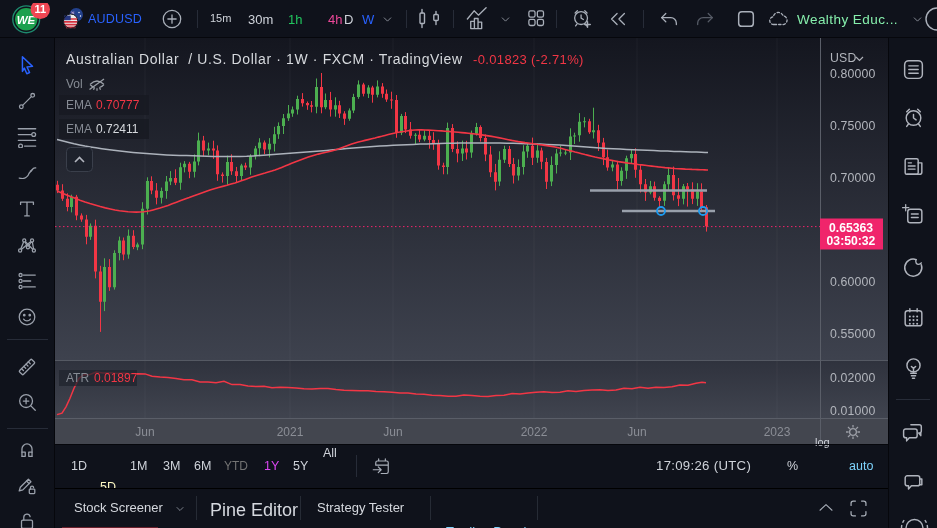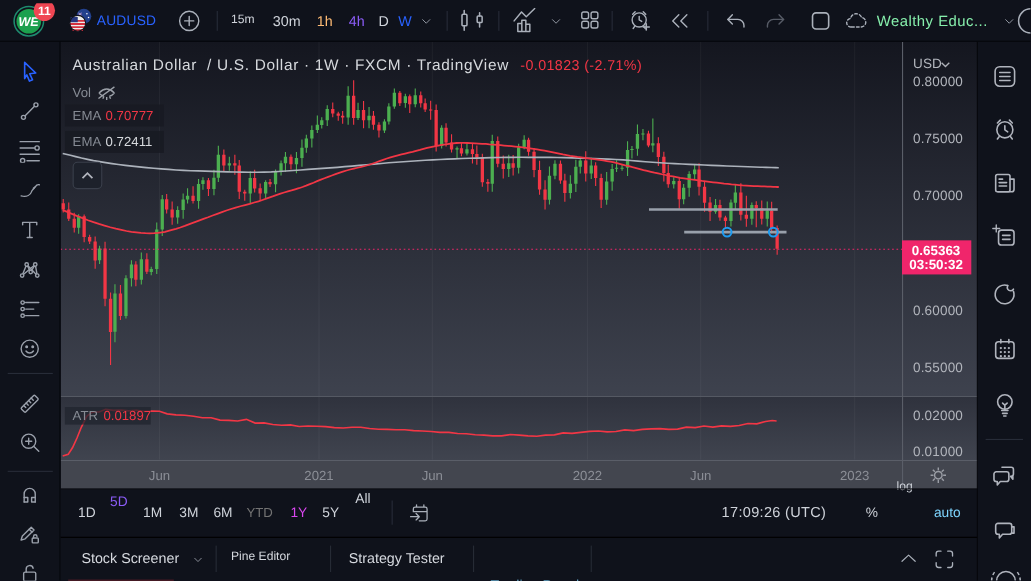--- a/index.html
+++ b/index.html
@@ -107,22 +107,22 @@
       <circle cx="8.7" cy="14.2" r="7.2" fill="none" stroke="#10131c" stroke-width="1"></circle>
     </svg>
     <div style="position:absolute;left:88px;top:12px;font-size:12.5px;font-weight:normal;color:#2962ff;letter-spacing:0.2px">AUDUSD</div>
     <svg style="position:absolute;left:161px;top:8px" width="22" height="22" viewBox="0 0 24 24" fill="none" stroke="#aab0ba" stroke-width="1.4" stroke-linecap="round" stroke-linejoin="round">
       <circle cx="12" cy="12" r="9.5"></circle>
       <path d="M12 7.5v9M7.5 12h9"></path>
     </svg>
     <div style="position:absolute;left:197px;top:10px;width:1px;height:18px;background:#272c38"></div>
     <div style="position:absolute;left:210px;top:12px;font-size:11px;color:#cfd3da">15m</div>
     <div style="position:absolute;left:248px;top:12px;font-size:13px;color:#cfd3da">30m</div>
-    <div style="position:absolute;left:288px;top:12px;font-size:13px;color:#fdba74">1h</div>
-    <div style="position:absolute;left:317px;top:12px;font-size:13px;color:#8b5cf6">4h</div>
+    <div style="position:absolute;left:288px;top:12px;font-size:13px;color:#22c55e">1h</div>
+    <div style="position:absolute;left:328px;top:12px;font-size:13px;color:#ec4899">4h</div>
     <div style="position:absolute;left:344px;top:12px;font-size:13px;color:#cfd3da">D</div>
     <div style="position:absolute;left:362px;top:12px;font-size:13px;color:#2962ff">W</div>
     <svg style="position:absolute;left:381px;top:13px" width="13" height="13" viewBox="0 0 24 24" fill="none" stroke="#aab0ba" stroke-width="1.4" stroke-linecap="round" stroke-linejoin="round">
       <path d="M6 9l6 6 6-6"></path>
     </svg>
     <div style="position:absolute;left:406px;top:10px;width:1px;height:18px;background:#272c38"></div>
     <svg style="position:absolute;left:416px;top:7px" width="24" height="24" viewBox="0 0 24 24" fill="none" stroke="#aab0ba" stroke-width="1.4" stroke-linecap="round" stroke-linejoin="round">
       <path d="M6 2.5v3.5M6 16.5v4M20 4.5v3M20 13.5v4"></path>
       <rect x="4" y="6" width="4.5" height="10.5" rx="1"></rect>
       <rect x="17.8" y="7.5" width="4.5" height="6" rx="1"></rect>
@@ -296,40 +296,40 @@
       <path d="M6 7.5h10a2 2 0 0 1 2 2v5.5a2 2 0 0 1-2 2H10l-2.8 3.2v-3.2H6a2 2 0 0 1-2-2V9.5a2 2 0 0 1 2-2z"></path>
       <path d="M18.5 10.5h1.5v5.5h-2"></path>
     </svg>
     <div style="position:absolute;left:896px;top:399px;width:34px;height:1px;background:#272c38"></div>
     <svg style="position:absolute;left:898px;top:510px" width="32" height="18" viewBox="0 0 32 18" fill="none" stroke="#b0b4bd" stroke-width="1.4">
       <path d="M8 18a8.5 8.5 0 0 1 17 0"></path>
       <path d="M3.5 18a13 13 0 0 1 4-9.4M29.5 18a13 13 0 0 0-4-9.4" stroke-dasharray="3 2.4"></path>
     </svg>
 <div style="position:absolute;left:55px;top:445px;width:834px;height:43px;background:#0f121b"></div>
     <div style="position:absolute;left:71px;top:459px;font-size:12.5px;color:#cfd3da">1D</div>
-    <div style="position:absolute;left:100px;top:449px;font-size:12.5px;color:#8b5cf6">5D</div>
+    <div style="position:absolute;left:100px;top:480px;font-size:12.5px;color:#fef9c3">5D</div>
     <div style="position:absolute;left:130px;top:459px;font-size:12.5px;color:#cfd3da">1M</div>
     <div style="position:absolute;left:163px;top:459px;font-size:12.5px;color:#cfd3da">3M</div>
     <div style="position:absolute;left:194px;top:459px;font-size:12.5px;color:#cfd3da">6M</div>
     <div style="position:absolute;left:224px;top:459px;font-size:12px;color:#737373">YTD</div>
     <div style="position:absolute;left:264px;top:459px;font-size:12.5px;color:#d946ef">1Y</div>
     <div style="position:absolute;left:293px;top:459px;font-size:12.5px;color:#cfd3da">5Y</div>
     <div style="position:absolute;left:323px;top:446px;font-size:12.5px;color:#cfd3da">All</div>
     <div style="position:absolute;left:356px;top:455px;width:1px;height:22px;background:#272c38"></div>
     <svg style="position:absolute;left:372px;top:456px" width="20" height="20" viewBox="0 0 24 24" fill="none" stroke="#aab0ba" stroke-width="1.4" stroke-linecap="round" stroke-linejoin="round">
       <path d="M4.5 11V8a2 2 0 0 1 2-2h11a2 2 0 0 1 2 2v11a2 2 0 0 1-2 2h-6.5M4.5 11h15M8 3.5V6M16 3.5V6"></path>
       <path d="M1.5 16.5h9.5M7.5 13l3.5 3.5L7.5 20"></path>
     </svg>
     <div style="position:absolute;left:656px;top:458px;font-size:13.2px;letter-spacing:0.3px;color:#cfd3da">17:09:26 (UTC)</div>
     <div style="position:absolute;left:787px;top:459px;font-size:12.5px;color:#cfd3da">%</div>
     <div style="position:absolute;left:815px;top:436px;font-size:11px;color:#cfd3da">log</div>
     <div style="position:absolute;left:849px;top:459px;font-size:12.5px;color:#7dd3fc">auto</div>
 <div style="position:absolute;left:55px;top:488px;width:834px;height:40px;background:#0f121b;border-top:1px solid #000"></div>
     <div style="position:absolute;left:74px;top:500px;font-size:13px;color:#d5d8de">Stock Screener</div>
-    <div style="position:absolute;left:210px;top:500px;font-size:11px;color:#d5d8de">Pine Editor</div>
+    <div style="position:absolute;left:210px;top:500px;font-size:18px;color:#d5d8de">Pine Editor</div>
     <div style="position:absolute;left:317px;top:500px;font-size:13px;color:#d5d8de">Strategy Tester</div>
     <div style="position:absolute;left:446px;top:524px;font-size:13px;color:#7dd3fc">Trading Panel</div>
     <svg style="position:absolute;left:174px;top:503px" width="12" height="12" viewBox="0 0 24 24" fill="none" stroke="#aab0ba" stroke-width="1.4" stroke-linecap="round" stroke-linejoin="round">
       <path d="M6 9l6 6 6-6"></path>
     </svg>
     <div style="position:absolute;left:196px;top:496px;width:1px;height:24px;background:#262b35"></div>
     <div style="position:absolute;left:300px;top:496px;width:1px;height:24px;background:#262b35"></div>
     <div style="position:absolute;left:430px;top:496px;width:1px;height:24px;background:#262b35"></div>
     <div style="position:absolute;left:537px;top:496px;width:1px;height:24px;background:#262b35"></div>
     <svg style="position:absolute;left:817px;top:499px" width="18" height="18" viewBox="0 0 24 24" fill="none" stroke="#aab0ba" stroke-width="1.4" stroke-linecap="round" stroke-linejoin="round">

